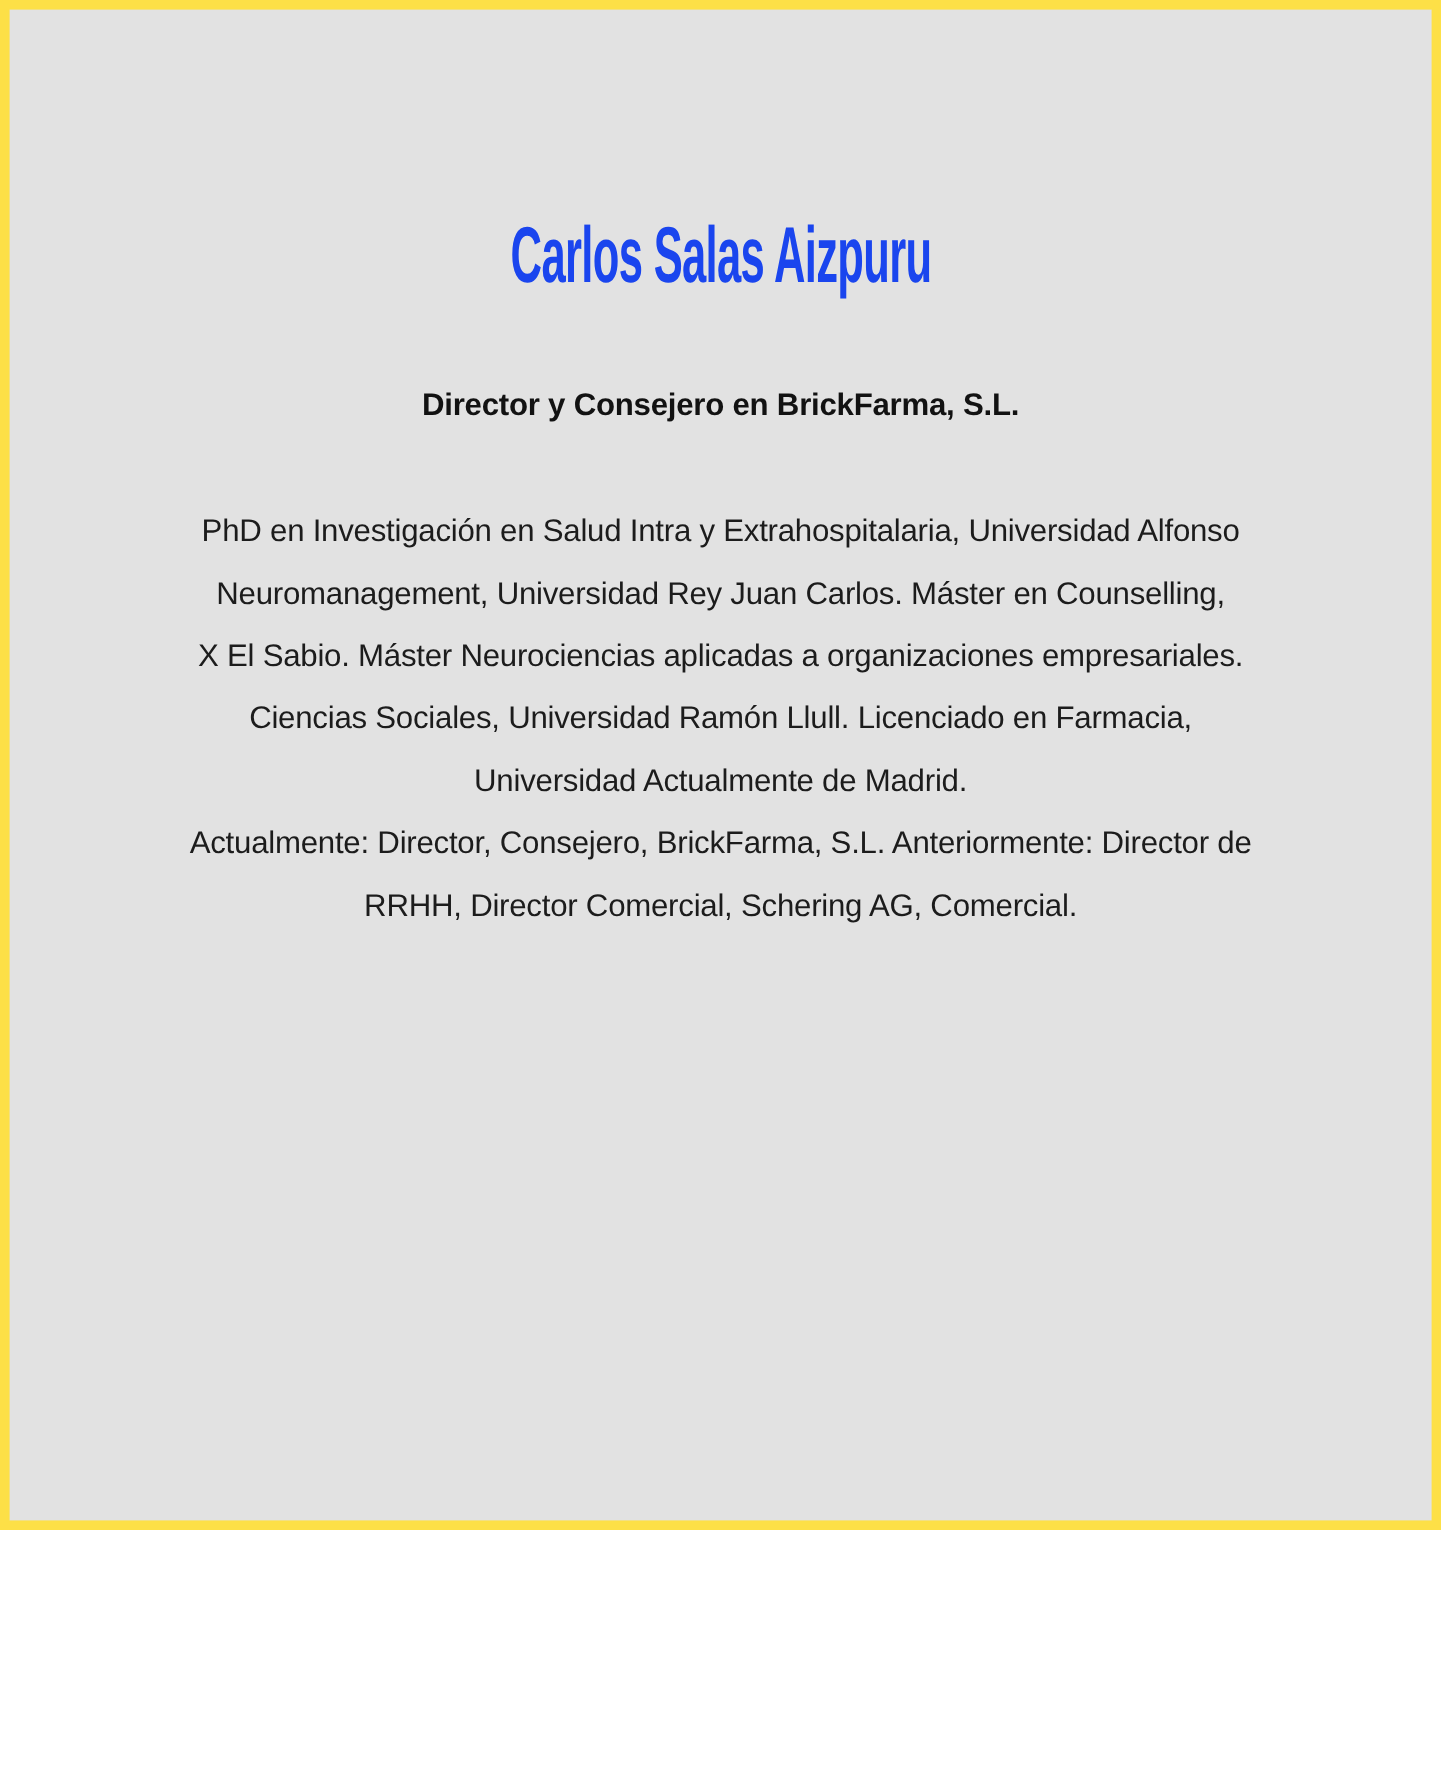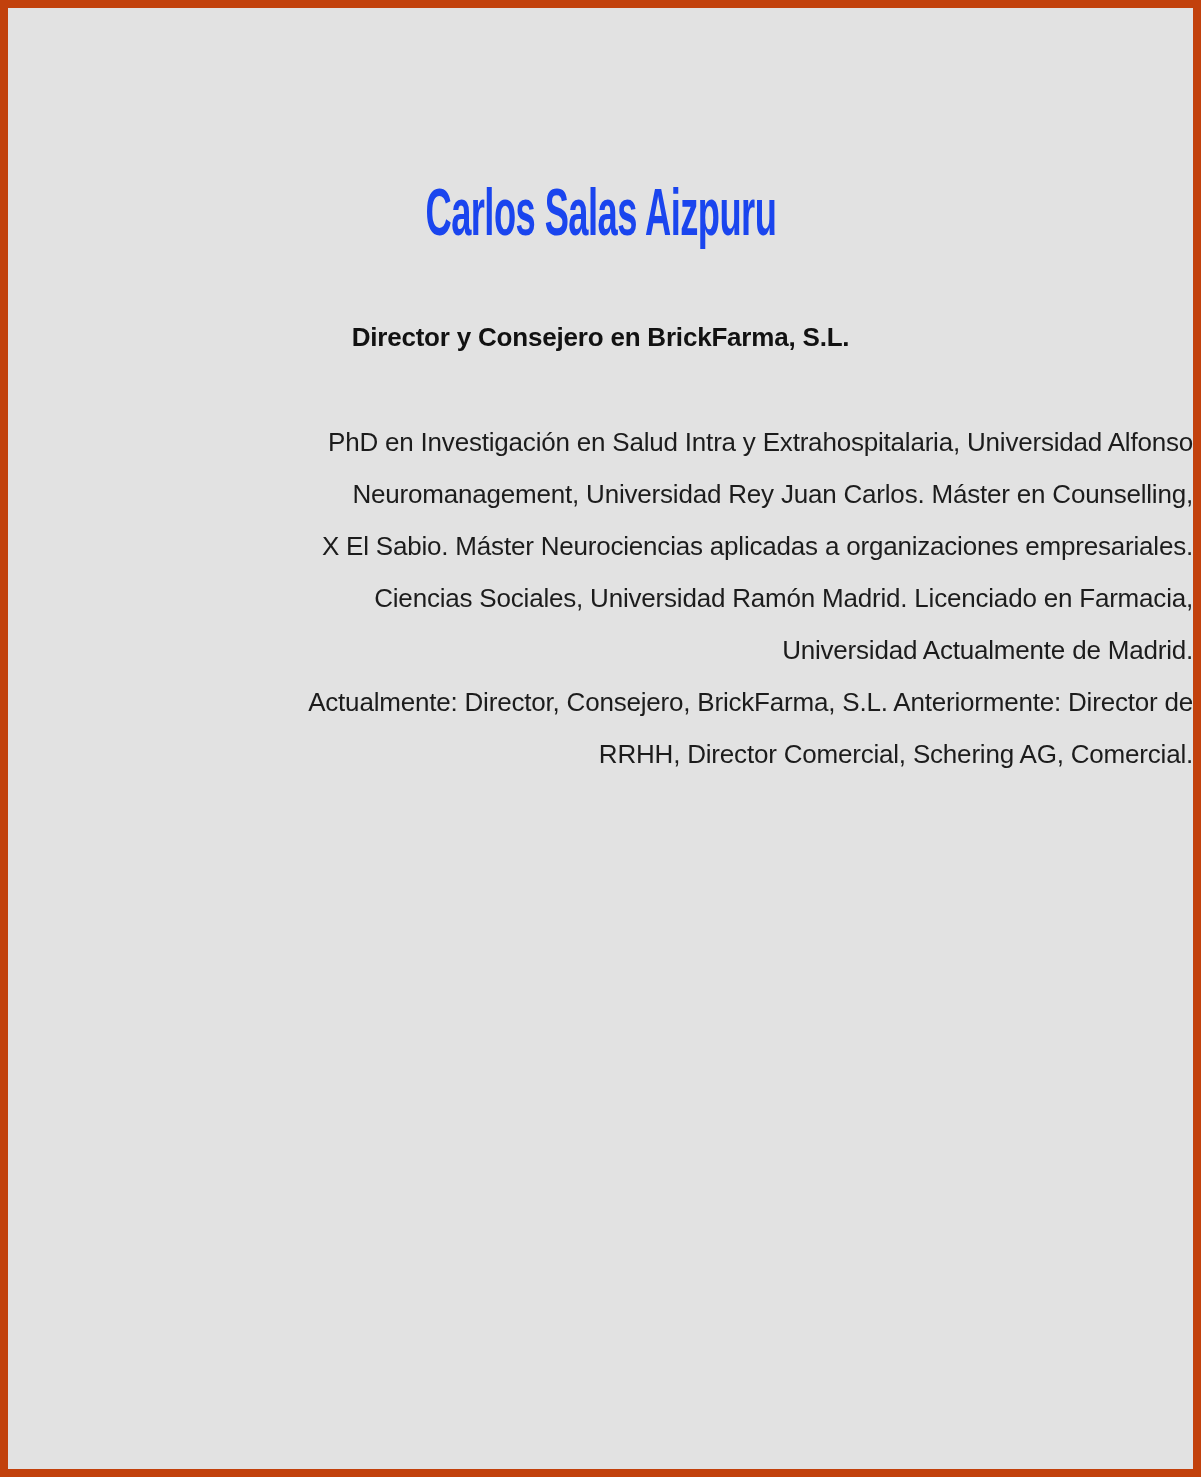--- a/index.html
+++ b/index.html
@@ -10,23 +10,23 @@
     width: 1201px;
     height: 1477px;
     background: #ffffff;
     box-sizing: border-box;
     font-family: "Liberation Sans", sans-serif;
     overflow: hidden;
   }
   .page-frame {
     box-sizing: border-box;
     width: 1201px;
-    height: 1477px;
+    height: 1275px;
     padding: 8px;
-    background: #c2410c;
+    background: #fde047;
   }
   .canvas {
     box-sizing: border-box;
     width: 100%;
     height: 100%;
     background: #e2e2e2;
     text-align: center;
   }
   .profile-name {
     margin: 0;
@@ -55,39 +55,38 @@
   }
   .bio {
     margin-top: 64px;
   }
   .bio-line {
     font-size: 26px;
     font-weight: 400;
     line-height: 52px;
     color: #1c1c1c;
     letter-spacing: -0.2px;
-    text-align: right;
   }
 </style>
 </head>
 <body>
 
 <div class="page-frame">
   <div class="canvas">
 
     <h1 class="profile-name">
       <span class="squeeze">Carlos Salas Aizpuru</span>
     </h1>
 
     <h2 class="profile-headline">Director y Consejero en BrickFarma, S.L.</h2>
 
     <div class="bio">
       <div class="bio-line">PhD en Investigación en Salud Intra y Extrahospitalaria, Universidad Alfonso</div>
       <div class="bio-line">Neuromanagement, Universidad Rey Juan Carlos. Máster en Counselling,</div>
       <div class="bio-line">X El Sabio. Máster Neurociencias aplicadas a organizaciones empresariales.</div>
-      <div class="bio-line">Ciencias Sociales, Universidad Ramón Madrid. Licenciado en Farmacia,</div>
+      <div class="bio-line">Ciencias Sociales, Universidad Ramón Llull. Licenciado en Farmacia,</div>
       <div class="bio-line">Universidad Actualmente de Madrid.</div>
       <div class="bio-line">Actualmente: Director, Consejero, BrickFarma, S.L. Anteriormente: Director de</div>
       <div class="bio-line">RRHH, Director Comercial, Schering AG, Comercial.</div>
     </div>
 
   </div>
 </div>
 
 </body></html>

